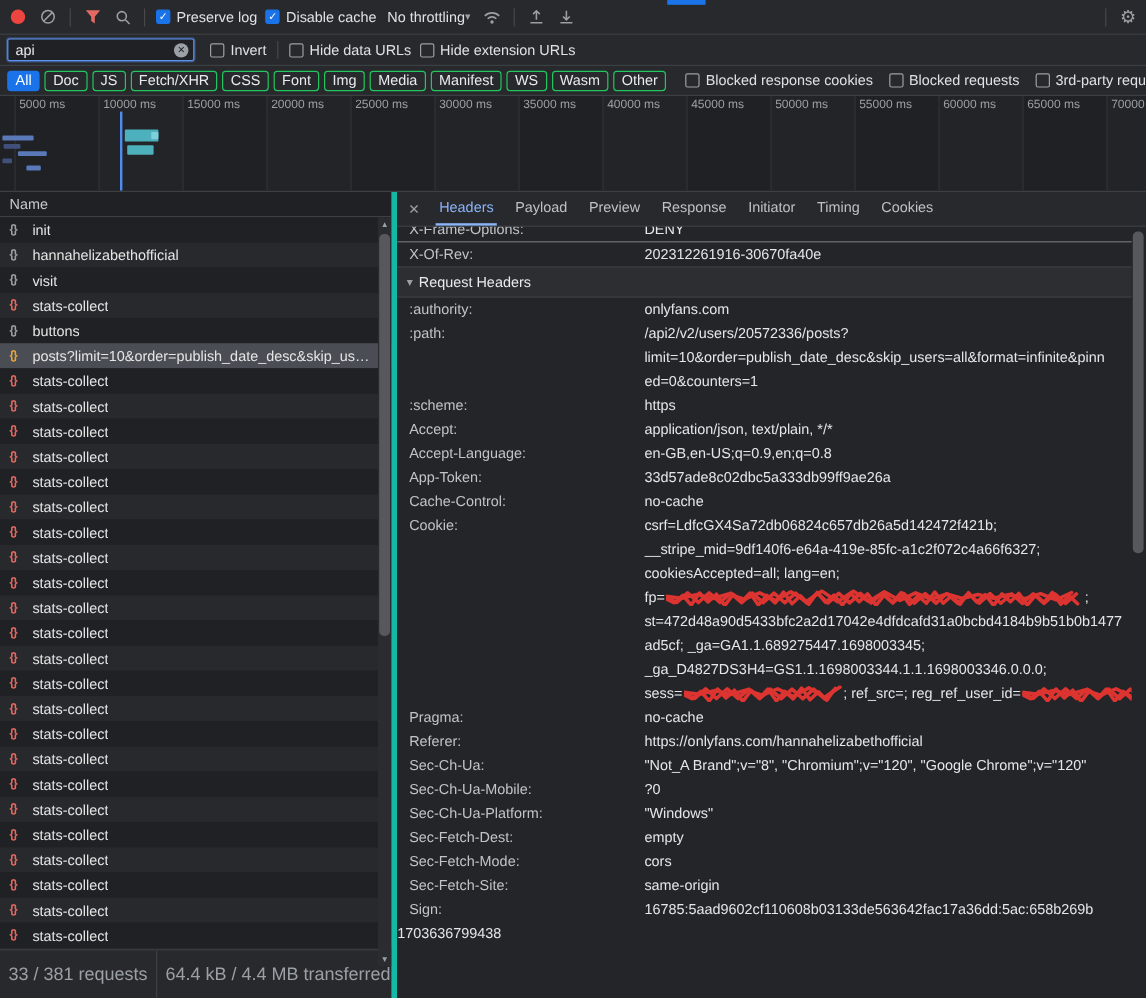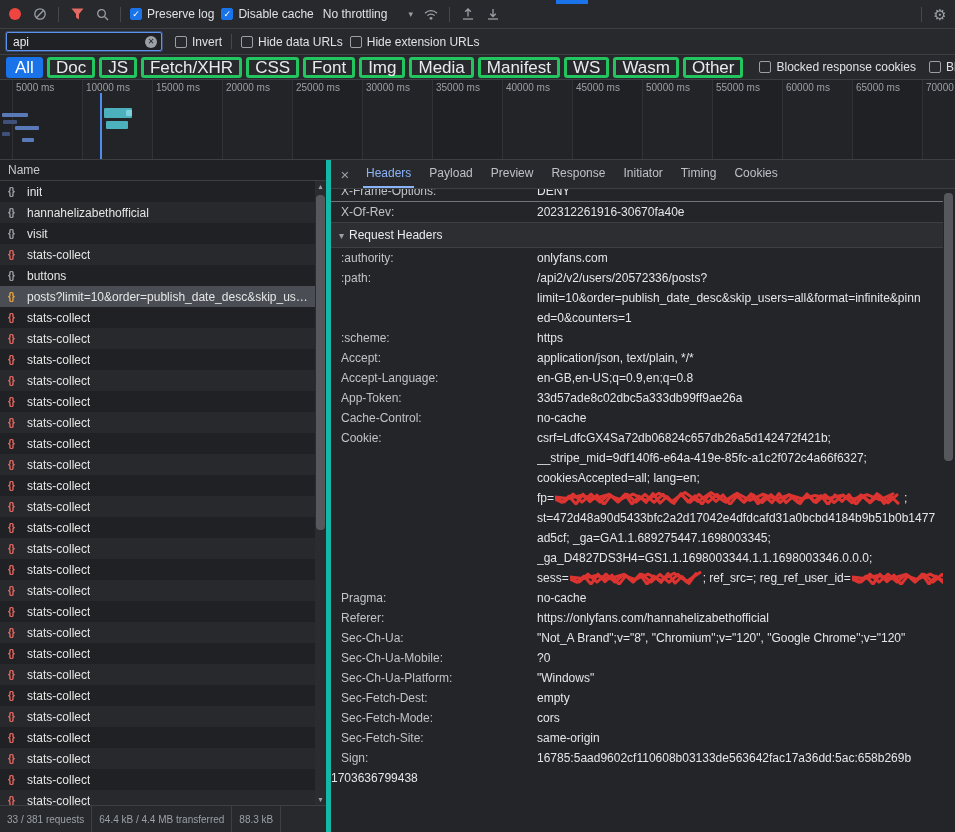--- a/index.html
+++ b/index.html
@@ -14,31 +14,31 @@
   .tb3{height:25px;gap:0}
   .sep{width:1px;height:15px;background:#47484b;margin:0 2px;flex:none}
   .icon{display:inline-flex;align-items:center;justify-content:center;width:18px;height:18px;color:#9aa0a6;cursor:pointer;flex:none}
   .rec{width:12px;height:12px;border-radius:50%;background:#ee4540;display:inline-block}
   .gear{font-size:15px;line-height:15px}
   .flex-spacer{flex:1}
   .blue-strip{position:absolute;left:556px;top:0;width:32px;height:4px;background:#1a73e8}
   .cb{display:inline-flex;align-items:center;gap:5px;color:#dfe1e5;cursor:pointer;white-space:nowrap}
   .box{width:12px;height:12px;border:1px solid #9aa0a6;border-radius:2px;display:inline-flex;align-items:center;justify-content:center;font-size:9px;line-height:9px;color:transparent;flex:none;background:transparent}
   .box.checked{background:#1a73e8;border-color:#1a73e8;color:#fff}
-  .dd{display:inline-flex;align-items:center;gap:21px;color:#dfe1e5;cursor:pointer;padding:0 2px;white-space:nowrap}
+  .dd{display:inline-flex;align-items:center;gap:0;color:#dfe1e5;cursor:pointer;padding:0 2px;white-space:nowrap}
   .caret{font-size:9px;color:#9aa0a6}
 
   
   .filter-box{position:relative;display:inline-flex;align-items:center;margin-right:6px}
   .filter-input{width:156px;height:19px;background:#202124;border:1px solid #5b93f0;box-shadow:0 0 0 1px rgba(91,147,240,.35);color:#e8eaed;font-size:12px;padding:0 20px 0 6px;border-radius:2px;font-family:inherit;outline:none}
   .clear-ic{position:absolute;right:5px;width:12px;height:12px;border-radius:50%;background:#9aa0a6;color:#202124;font-size:8px;line-height:12px;text-align:center;cursor:pointer}
 
   
   .pills{display:flex;align-items:center;gap:4px}
-  .pill{border:3px solid #22c55e;border-radius:3px;padding:1px 6px;font-size:17px;line-height:13px;color:#e8eaed;cursor:pointer;white-space:nowrap}
+  .pill{border:1px solid #22c55e;border-radius:3px;padding:1px 6px;font-size:12px;line-height:13px;color:#e8eaed;cursor:pointer;white-space:nowrap}
   .pill.active{background:#1a73e8;border-color:#1a73e8;color:#fff}
   .tf-checks{display:flex;align-items:center;gap:13px;margin-left:16px}
 
   
   .timeline{position:relative;height:80px;background:#202124;border-bottom:1px solid #3c4043;overflow:hidden;cursor:crosshair}
   .tl-cols{position:absolute;inset:0;display:flex;padding-left:12px}
   .tl-col{width:70px;flex:none;border-left:1px solid #313236;position:relative}
   .tl-col:nth-child(even){background:rgba(255,255,255,.015)}
   .tl-label{position:absolute;left:3px;top:2px;font-size:10px;color:#9aa0a6;white-space:nowrap}
   .tl-bars{position:absolute;inset:0}
@@ -53,21 +53,21 @@
   .req-row{height:21px;display:flex;align-items:center;gap:6px;padding:0 14px 0 8px;cursor:pointer;background:#202124}
   .req-row.odd{background:#28292c}
   .req-row.selected{background:#4a4e54}
   .req-icon{font-size:10px;font-weight:bold;letter-spacing:-1px;flex:none;width:13px}
   .req-icon.gray{color:#9aa0a6}
   .req-icon.red{color:#e46962}
   .req-icon.orange{color:#e8a33d}
   .req-label{white-space:nowrap;overflow:hidden;text-overflow:ellipsis;color:#e5e5e5}
 
   
-  .status{height:27px;flex:none;border-top:1px solid #3c4043;background:#28292c;display:flex;align-items:flex-start;font-size:10px;color:#9aa0a6;overflow:hidden}
+  .status{height:41px;flex:none;border-top:1px solid #3c4043;background:#28292c;display:flex;align-items:flex-start;font-size:15px;color:#9aa0a6;overflow:hidden}
   .sb-item{padding:0 7px;border-right:1px solid #3c4043;height:100%;display:flex;align-items:center;white-space:nowrap}
 
   
   .vscroll{position:absolute;width:11px}
   .left-scroll{right:0;top:21px;bottom:27px;background:#2b2c2f}
   .sb-arrow{position:absolute;left:0;width:11px;text-align:center;font-size:8px;color:#9aa0a6;cursor:pointer}
   .sb-arrow.up{top:1px}
   .sb-arrow.down{bottom:1px}
   .sb-thumb{position:absolute;left:1px;width:9px;background:#56585d;border-radius:4px;cursor:pointer}
   .left-scroll .sb-thumb{top:14px;height:335px}

